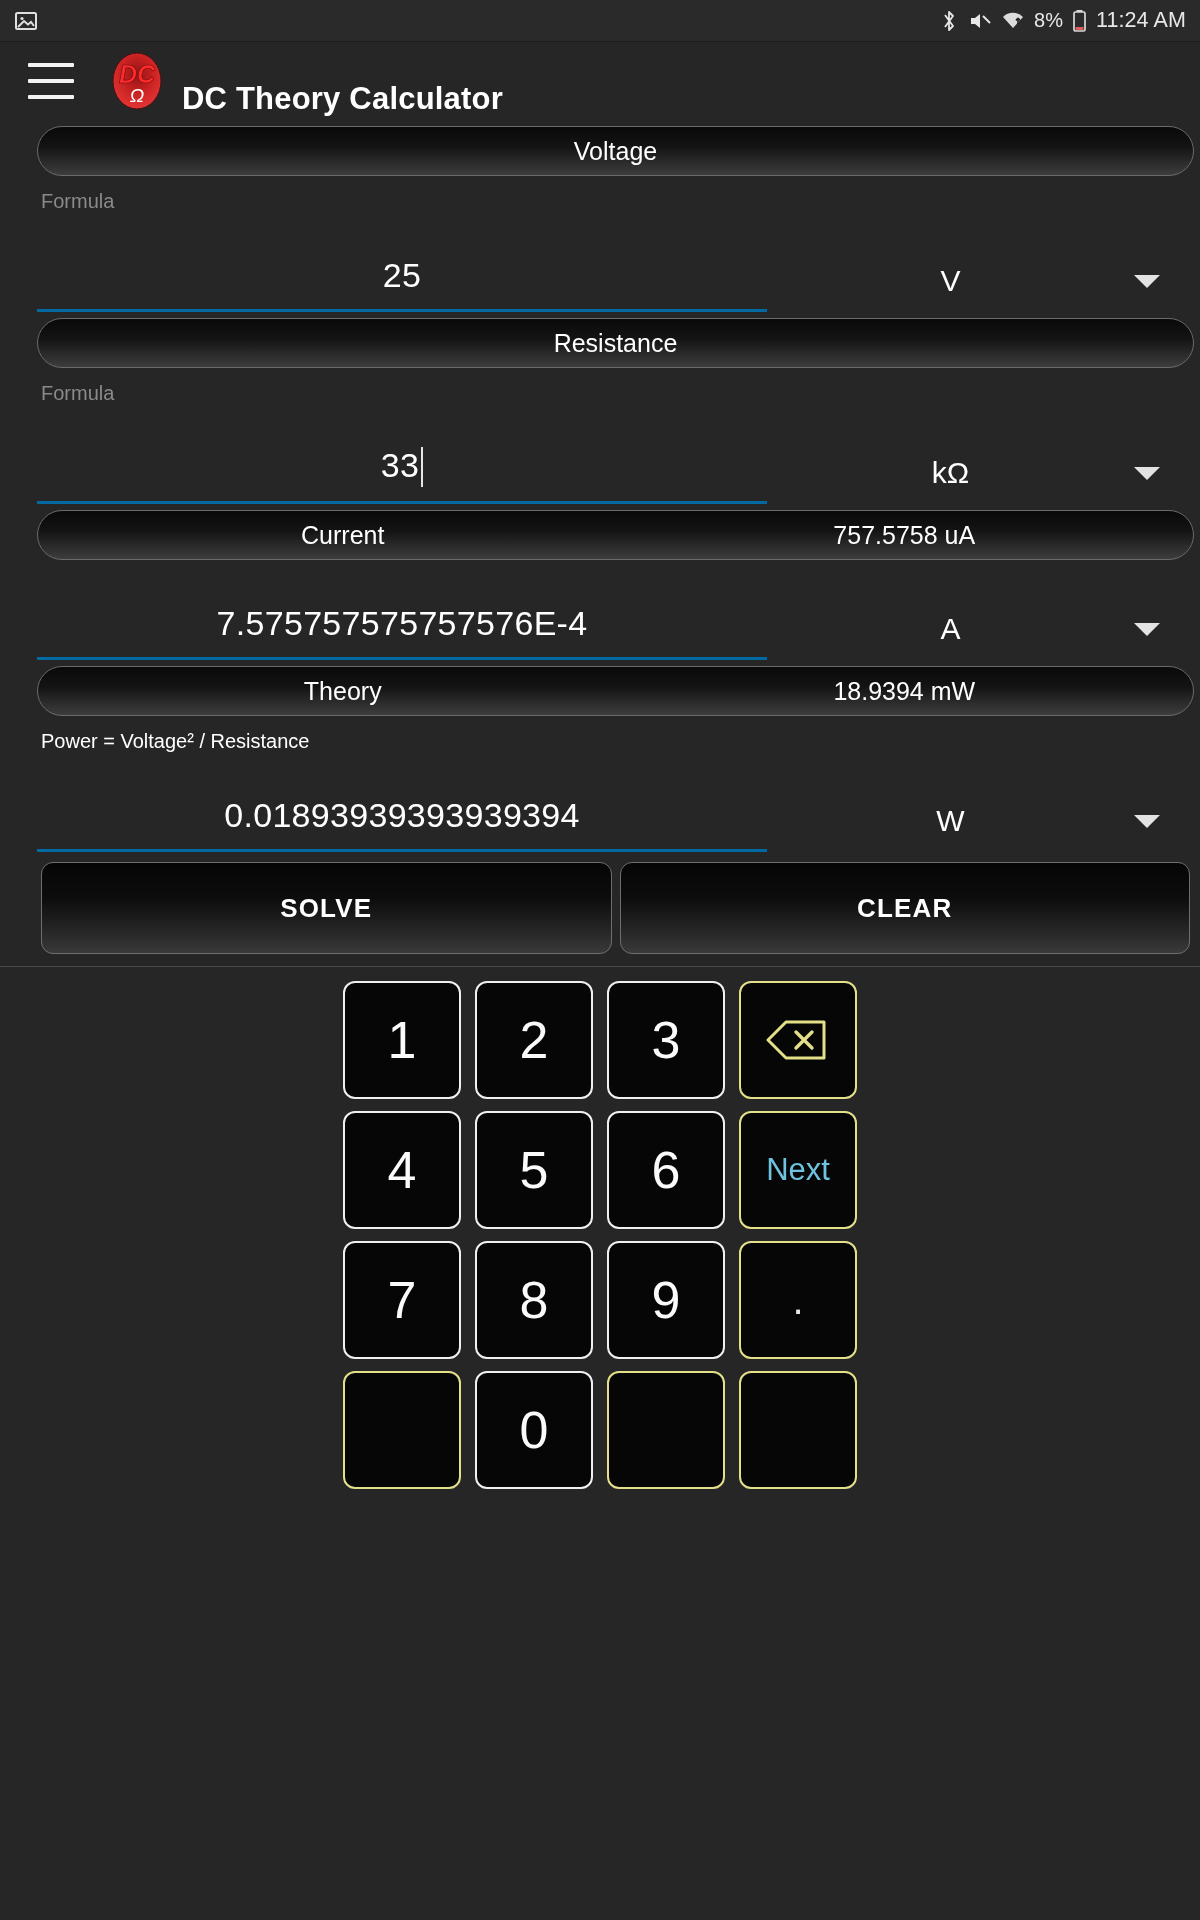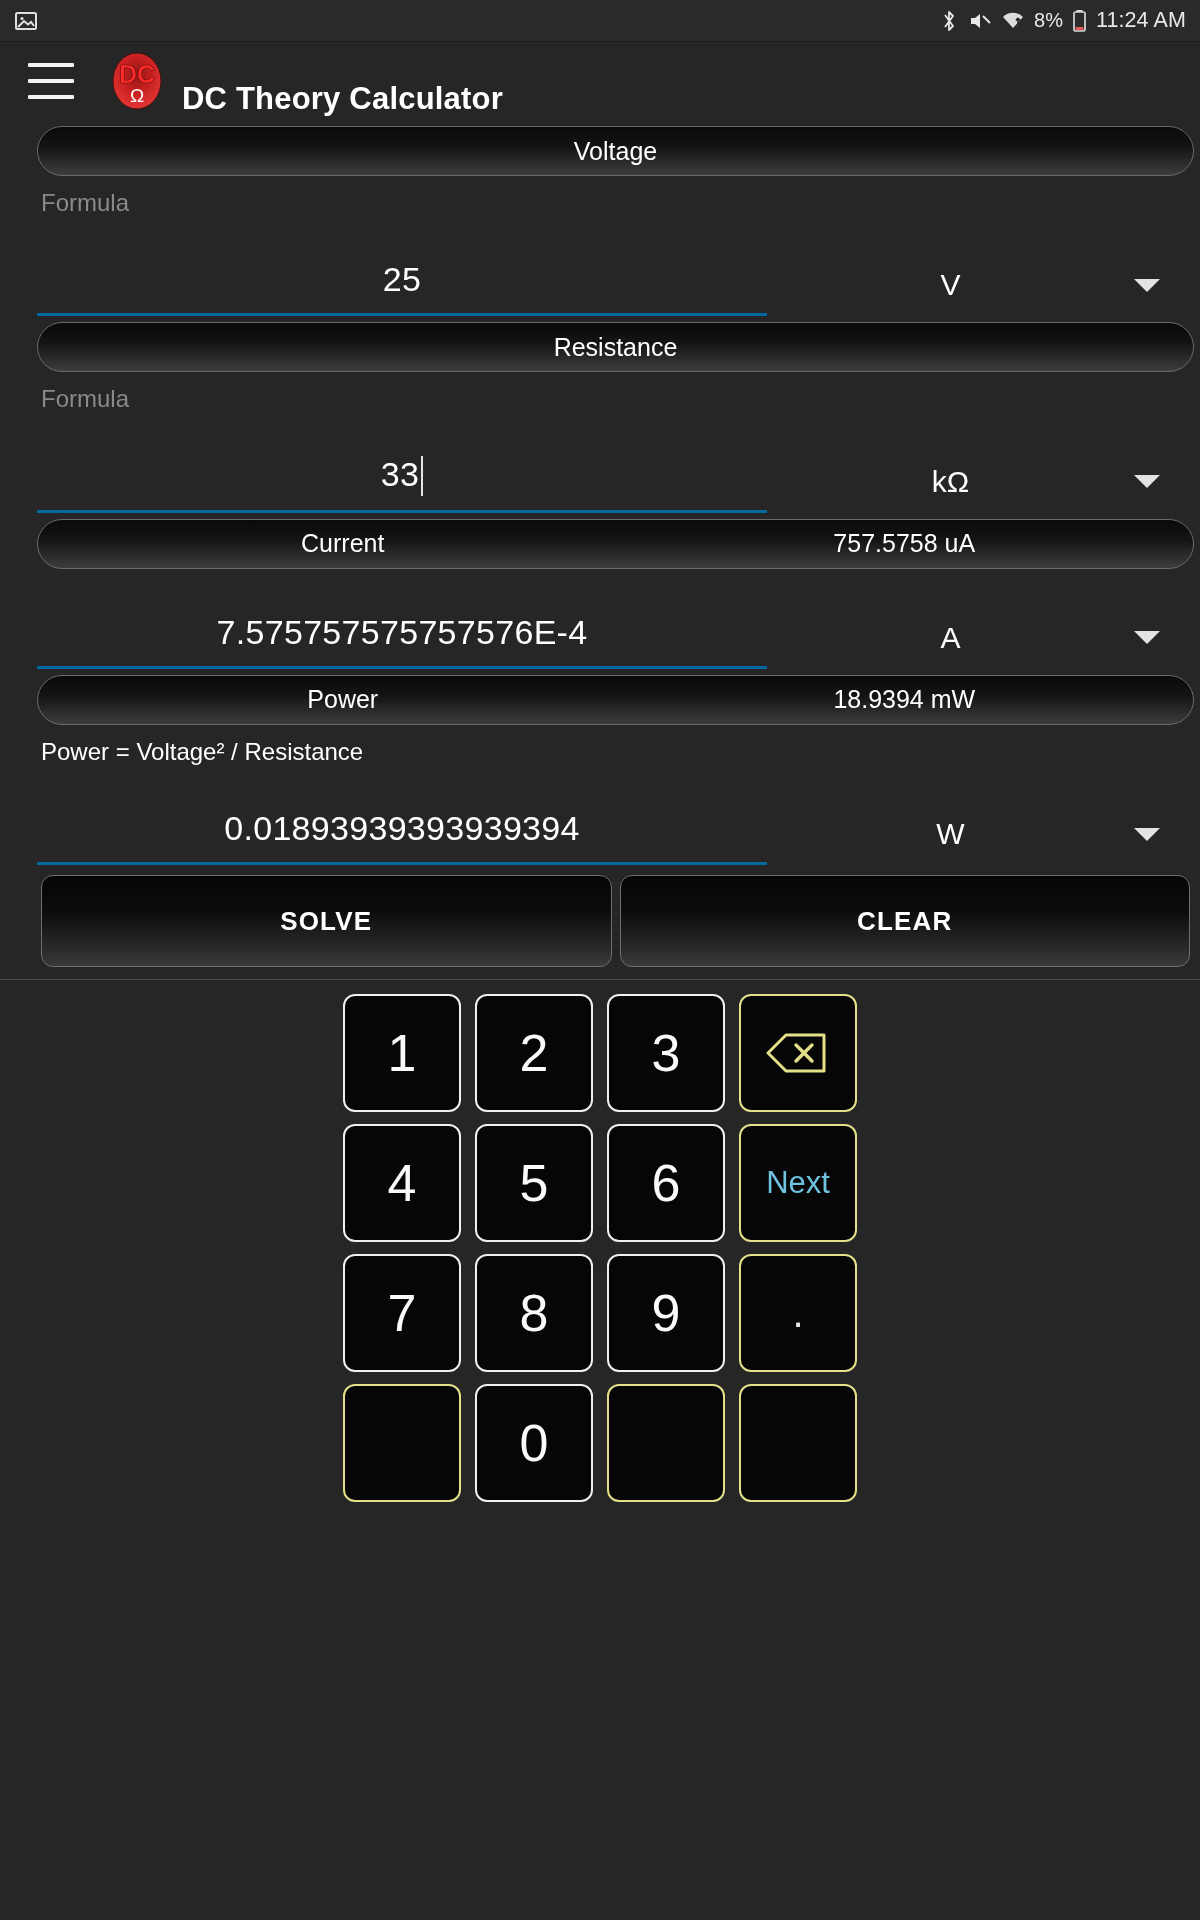--- a/index.html
+++ b/index.html
@@ -57,20 +57,21 @@
   }
   .hamburger span {
     display: block; height: 4px; width: 100%;
     background: #f2f2f2; border-radius: 1px;
   }
   .app-logo {
     width: 58px; height: 58px;
     margin-right: 16px;
     position: relative;
     flex: 0 0 auto;
+    font-style: italic;
   }
   .app-title {
     font-size: 31px;
     font-weight: bold;
     color: #ffffff;
     letter-spacing: .2px;
     margin-top: 36px;
   }
 
   
@@ -102,21 +103,21 @@
   }
   .pill .pill-value {
     position: absolute;
     left: 50%; right: 0;
     text-align: center;
     font-size: 25px;
   }
   .pill.single .pill-label { width: 100%; left: 0; right: 0; }
 
   .formula {
-    font-size: 24px;
+    font-size: 20px;
     color: #8a8a8a;
     padding: 14px 4px 0 4px;
     line-height: 1.1;
   }
   .formula.bright { color: #ffffff; }
 
   .valuerow {
     display: flex;
     align-items: flex-end;
     height: 92px;
@@ -329,21 +330,21 @@
     <div class="valfield">
       <span class="valtext">7.575757575757576E-4</span>
     </div>
     <div class="unitbox">
       <span class="unit-text">A</span>
       <span class="caret-down"></span>
     </div>
   </div>
 
   <div class="pill">
-    <span class="pill-label">Power</span>
+    <span class="pill-label">Theory</span>
     <span class="pill-value">18.9394 mW</span>
   </div>
   <div class="formula bright">Power = Voltage² / Resistance</div>
   <div class="valuerow">
     <div class="valfield">
       <span class="valtext">0.01893939393939394</span>
     </div>
     <div class="unitbox">
       <span class="unit-text">W</span>
       <span class="caret-down"></span>

